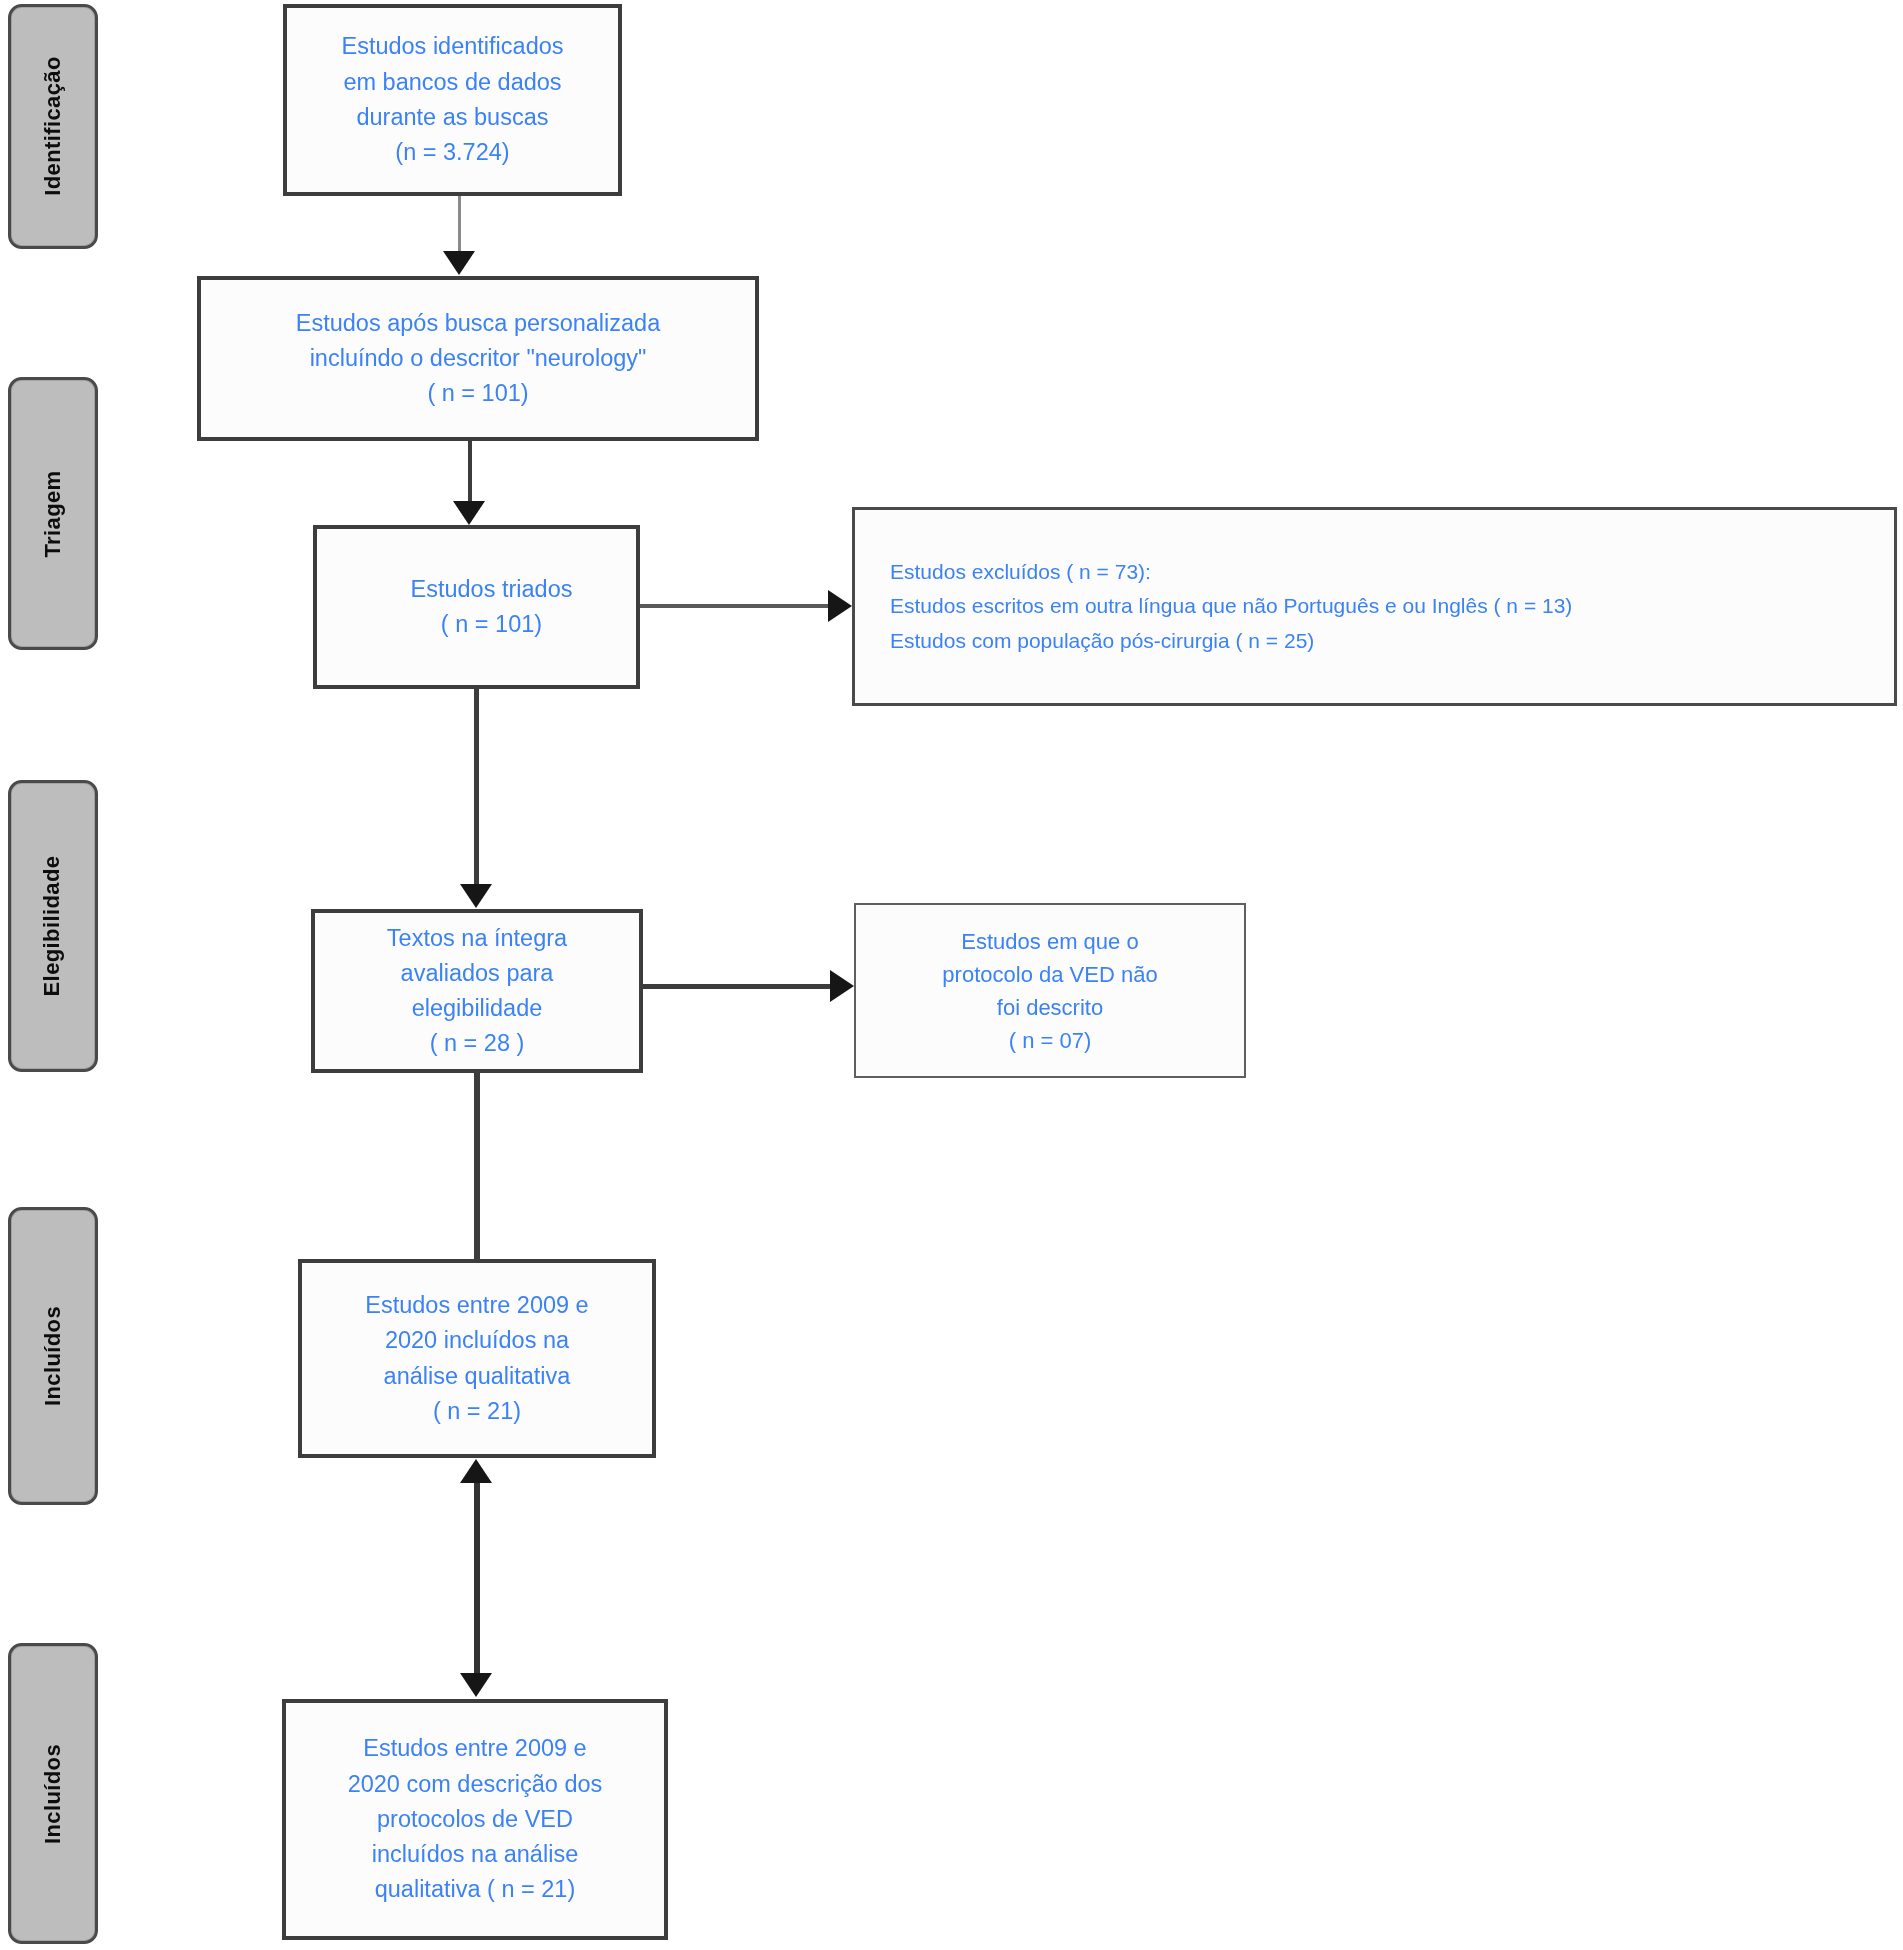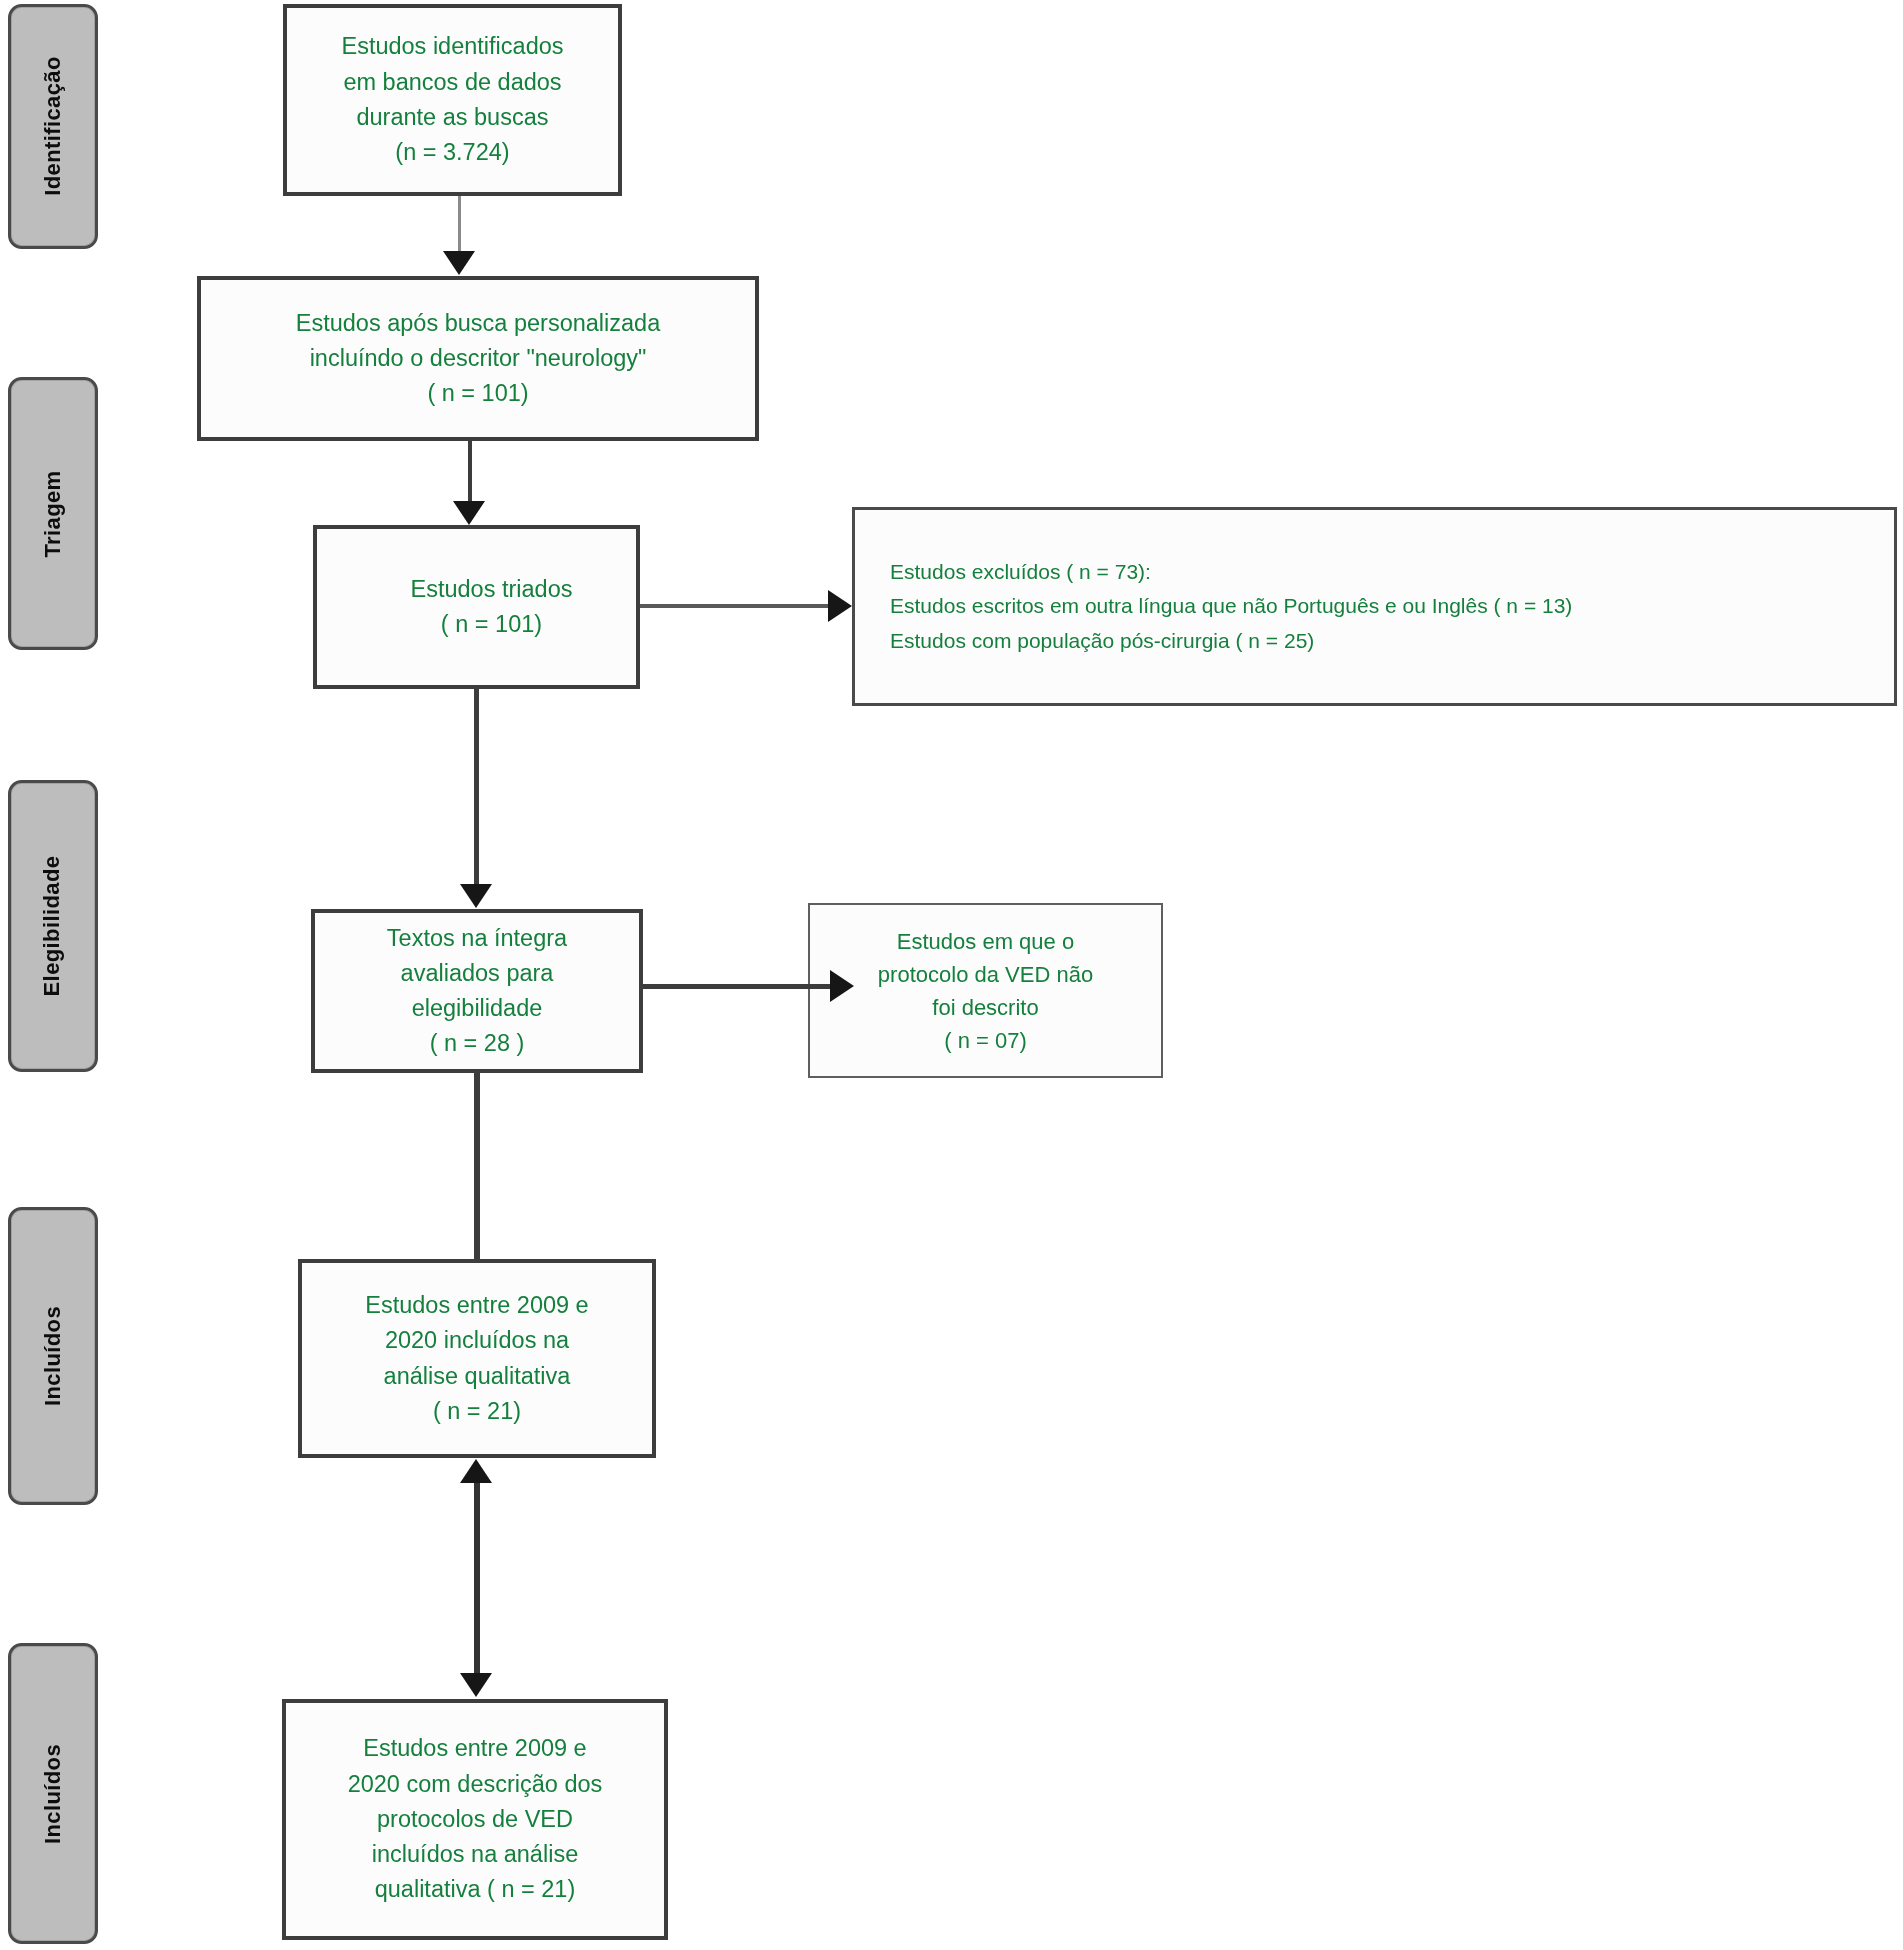--- a/index.html
+++ b/index.html
@@ -43,21 +43,21 @@
     background: #fcfcfc;
     border: 4.6px solid #3d3d3d;
     box-sizing: border-box;
     display: flex;
     align-items: center;
     justify-content: center;
     text-align: center;
     font-size: 23.5px;
     line-height: 1.5;
     white-space: pre-line;
-    color: #15803d;
+    color: #3b82f6;
   }
   .box.thin {
     border-width: 3px;
     border-color: #4a4a4a;
   }
   .box.thinner {
     border-width: 2.3px;
     border-color: #5f5f5f;
   }
   .box.left-align {
@@ -136,21 +136,21 @@
     <div class="exline">Estudos excluídos ( n = 73):</div>
     <div class="exline">Estudos escritos em outra língua que não Português e ou Inglês ( n = 13)</div>
     <div class="exline">Estudos com população pós-cirurgia ( n = 25)</div>
   </div>
 
   <div class="box" style="left:311px;top:909px;width:332px;height:164px;">Textos na íntegra
 avaliados para
 elegibilidade
 ( n = 28 )</div>
 
-  <div class="box thinner small" style="left:808px;top:903px;width:355px;height:175px;">Estudos em que o
+  <div class="box thinner small" style="left:854px;top:903px;width:392px;height:175px;">Estudos em que o
 protocolo da VED não
 foi descrito
 ( n = 07)</div>
 
   <div class="box" style="left:298px;top:1259px;width:358px;height:199px;">Estudos entre 2009 e
 2020 incluídos na
 análise qualitativa
 ( n = 21)</div>
 
   <div class="box" style="left:282px;top:1699px;width:386px;height:241px;">Estudos entre 2009 e

